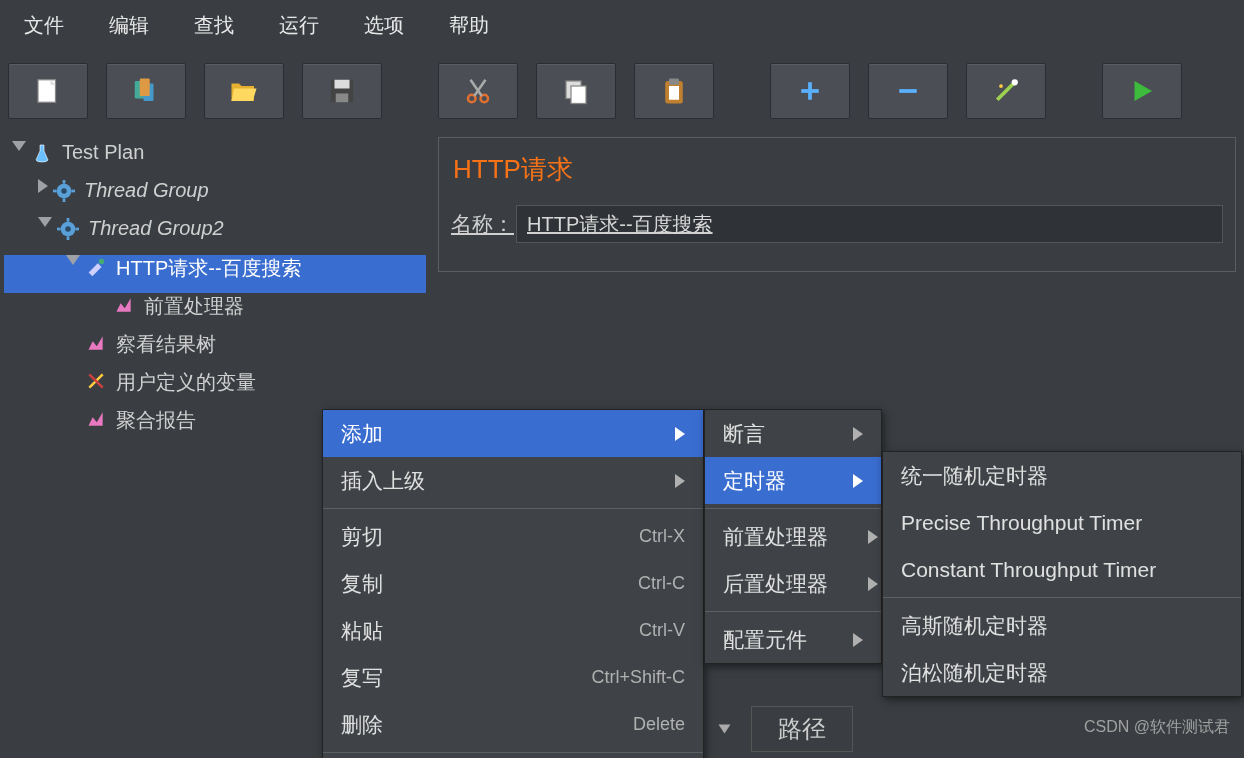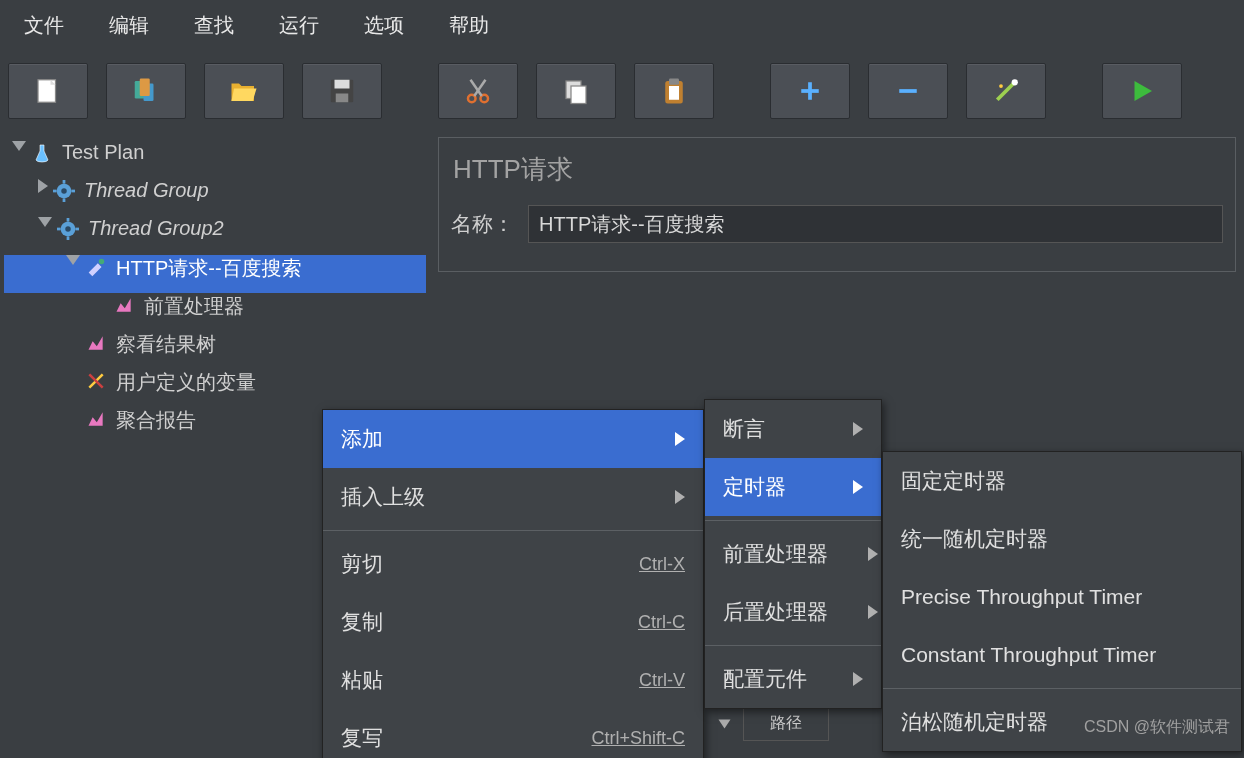--- a/index.html
+++ b/index.html
@@ -22,38 +22,38 @@
 .tri.open { border-left: 7px solid transparent; border-right: 7px solid transparent; border-top: 10px solid #9ea2a6; }
 .tri.closed { border-top: 7px solid transparent; border-bottom: 7px solid transparent; border-left: 10px solid #9ea2a6; }
 .tri.none { width: 14px; }
 .ticon { width: 24px; height: 24px; margin-right: 8px; display: flex; align-items: center; justify-content: center; }
 .ind-1 { padding-left: 34px; font-style: italic; }
 .ind-2 { padding-left: 62px; }
 .ind-3 { padding-left: 90px; }
 
 .content { flex: 1; padding: 6px 8px; }
 .panel { border: 1px solid #5a5e62; padding: 8px 12px; }
-.panel-title { font-size: 26px; color: #a3a3a3; padding: 6px 0 18px 2px; }
-.field-row { display: flex; align-items: center; gap: 14px; margin-bottom: 20px; }
+.panel-title { font-size: 26px; color: #f97316; padding: 6px 0 18px 2px; }
+.field-row { display: flex; align-items: center; gap: 2px; margin-bottom: 20px; text-decoration: underline; }
 .field-label { font-size: 21px; color: #d0d0d0; }
 .text-input { flex: 1; background: #2f3236; border: 1px solid #555; color: #d8d8d8; font-size: 20px; padding: 6px 10px; height: 38px; }
 
 .ctx-menu { position: absolute; background: #3f4347; border: 1px solid #222; box-shadow: 2px 3px 8px rgba(0,0,0,0.5); font-size: 21px; color: #e0e0e0; }
-.ctx-item { display: flex; align-items: center; justify-content: space-between; height: 58px; padding: 0 18px; cursor: pointer; white-space: nowrap; }
+.ctx-item { display: flex; align-items: center; justify-content: space-between; height: 47px; padding: 0 18px; cursor: pointer; white-space: nowrap; }
 .ctx-item.hover { background: #3a6dd0; color: #fff; }
-.ctx-item .shortcut { color: #b0b0b0; font-size: 18px; margin-left: 60px; text-decoration: underline; }
+.ctx-item .shortcut { color: #b0b0b0; font-size: 18px; margin-left: 60px; }
 .ctx-item .arrow { width: 0; height: 0; border-top: 7px solid transparent; border-bottom: 7px solid transparent; border-left: 10px solid #b0b0b0; margin-left: 40px; }
 .ctx-item.hover .arrow { border-left-color: #fff; }
 .ctx-sep { height: 1px; background: #5c6064; margin: 4px 0; }
 
 .menu1 { left: 322px; top: 278px; width: 382px; }
-.menu2 { left: 704px; top: 268px; width: 178px; }
+.menu2 { left: 704px; top: 278px; width: 178px; }
 .menu3 { left: 882px; top: 320px; width: 360px; }
 
-.behind { position: absolute; left: 720px; top: 575px; font-size: 16px; color: #ccc; display:flex; align-items:center; gap:14px; }
+.behind { position: absolute; left: 720px; top: 575px; font-size: 24px; color: #ccc; display:flex; align-items:center; gap:22px; }
 .behind .drop { border:1px solid #555; padding: 6px 26px; }
 
 .watermark { position: absolute; right: 14px; bottom: 20px; font-size: 16px; color: #a0a0a0; }
 </style>
 </head>
 <body>
 
 <div class="menubar">
   <span>文件</span>
   <span>编辑</span>
@@ -301,32 +301,32 @@
       </div>
     <div class="ctx-sep"></div>
     <div class="ctx-item">
         <span>配置元件</span>
         <span class="arrow"></span>
       </div>
   </div>
 
   <div class="ctx-menu menu3">
     <div class="ctx-item">
-        <span>固定定时器</span>
-      </div>
-    <div class="ctx-item">
         <span>统一随机定时器</span>
       </div>
     <div class="ctx-item">
         <span>Precise Throughput Timer</span>
       </div>
     <div class="ctx-item">
         <span>Constant Throughput Timer</span>
       </div>
     <div class="ctx-sep"></div>
     <div class="ctx-item">
+        <span>高斯随机定时器</span>
+      </div>
+    <div class="ctx-item">
         <span>泊松随机定时器</span>
       </div>
 
   </div>
 </div>
 
 <div class="watermark">CSDN @软件测试君</div>
 
 </body></html>

